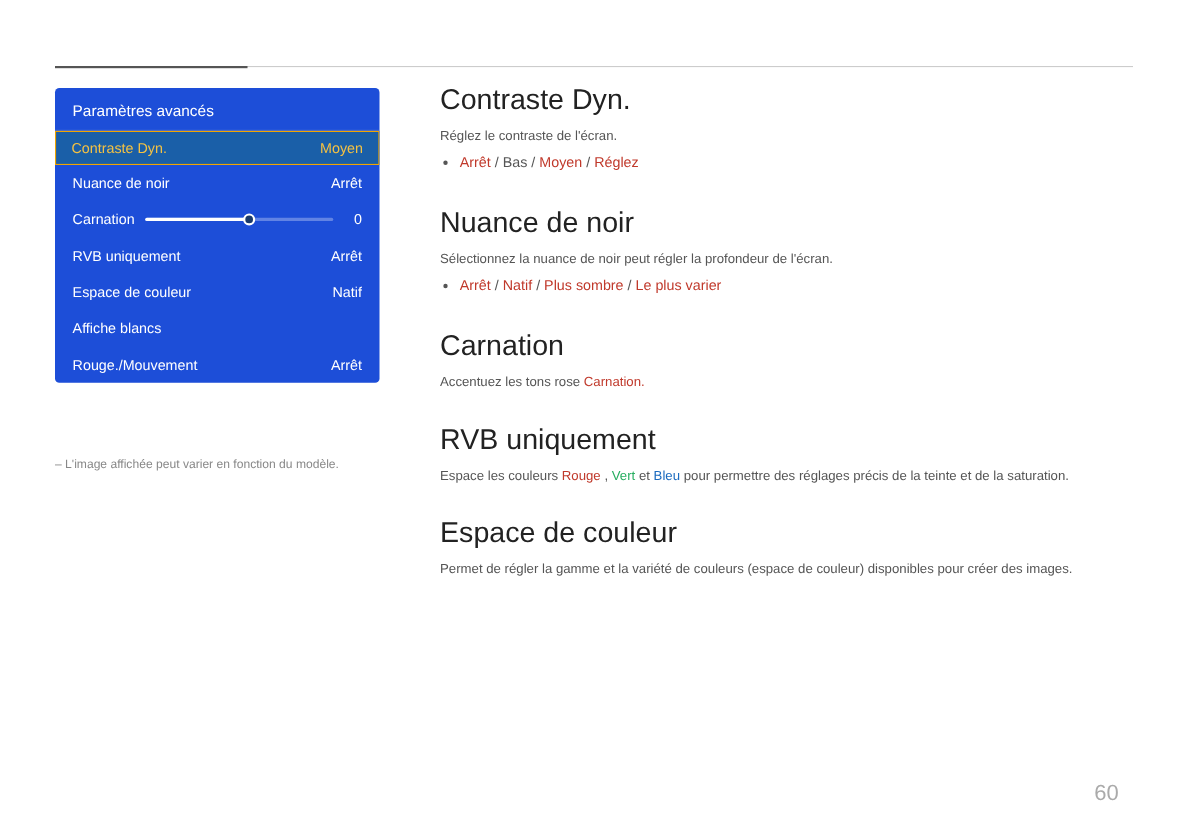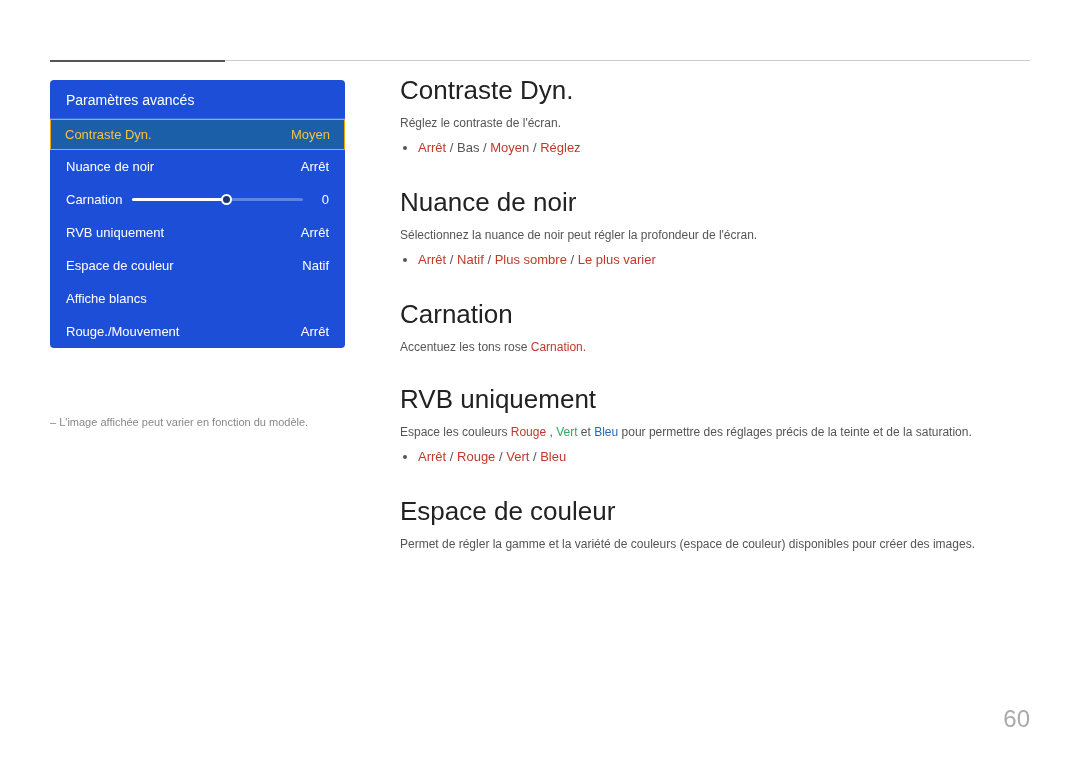--- a/index.html
+++ b/index.html
@@ -160,22 +160,22 @@
       line-height: 1.7;
     }
     .link-red { color: #c0392b; }
     .link-blue { color: #1a6abf; }
     .link-green { color: #27ae60; }
 
     
     .page-number {
       position: absolute;
       bottom: 30px;
-      right: 50px;
-      font-size: 24px;
+      right: 63px;
+      font-size: 20px;
       color: #aaaaaa;
       font-weight: 300;
     }
   </style>
 </head>
 <body>
 
 <div class="top-line"></div>
 <div class="top-line-accent"></div>
 
@@ -267,31 +267,20 @@
     <div class="section-title">RVB uniquement</div>
     <div class="section-desc">
       <span>Espace les couleurs </span>
       <span class="link-red">Rouge</span>
       <span>, </span>
       <span class="link-green">Vert</span>
       <span> et </span>
       <span class="link-blue">Bleu</span>
       <span> pour permettre des réglages précis de la teinte et de la saturation.</span>
     </div>
-    <ul class="section-options">
-      <li>
-        <span class="link-red">Arrêt</span>
-        <span> / </span>
-        <span class="link-red">Rouge</span>
-        <span> / </span>
-        <span class="link-red">Vert</span>
-        <span> / </span>
-        <span class="link-red">Bleu</span>
-      </li>
-    </ul>
   </div>
 
   <div class="section">
     <div class="section-title">Espace de couleur</div>
     <div class="section-desc">Permet de régler la gamme et la variété de couleurs (espace de couleur) disponibles pour créer des images.</div>
   </div>
 
 </div>
 
 <div class="page-number">60</div>

